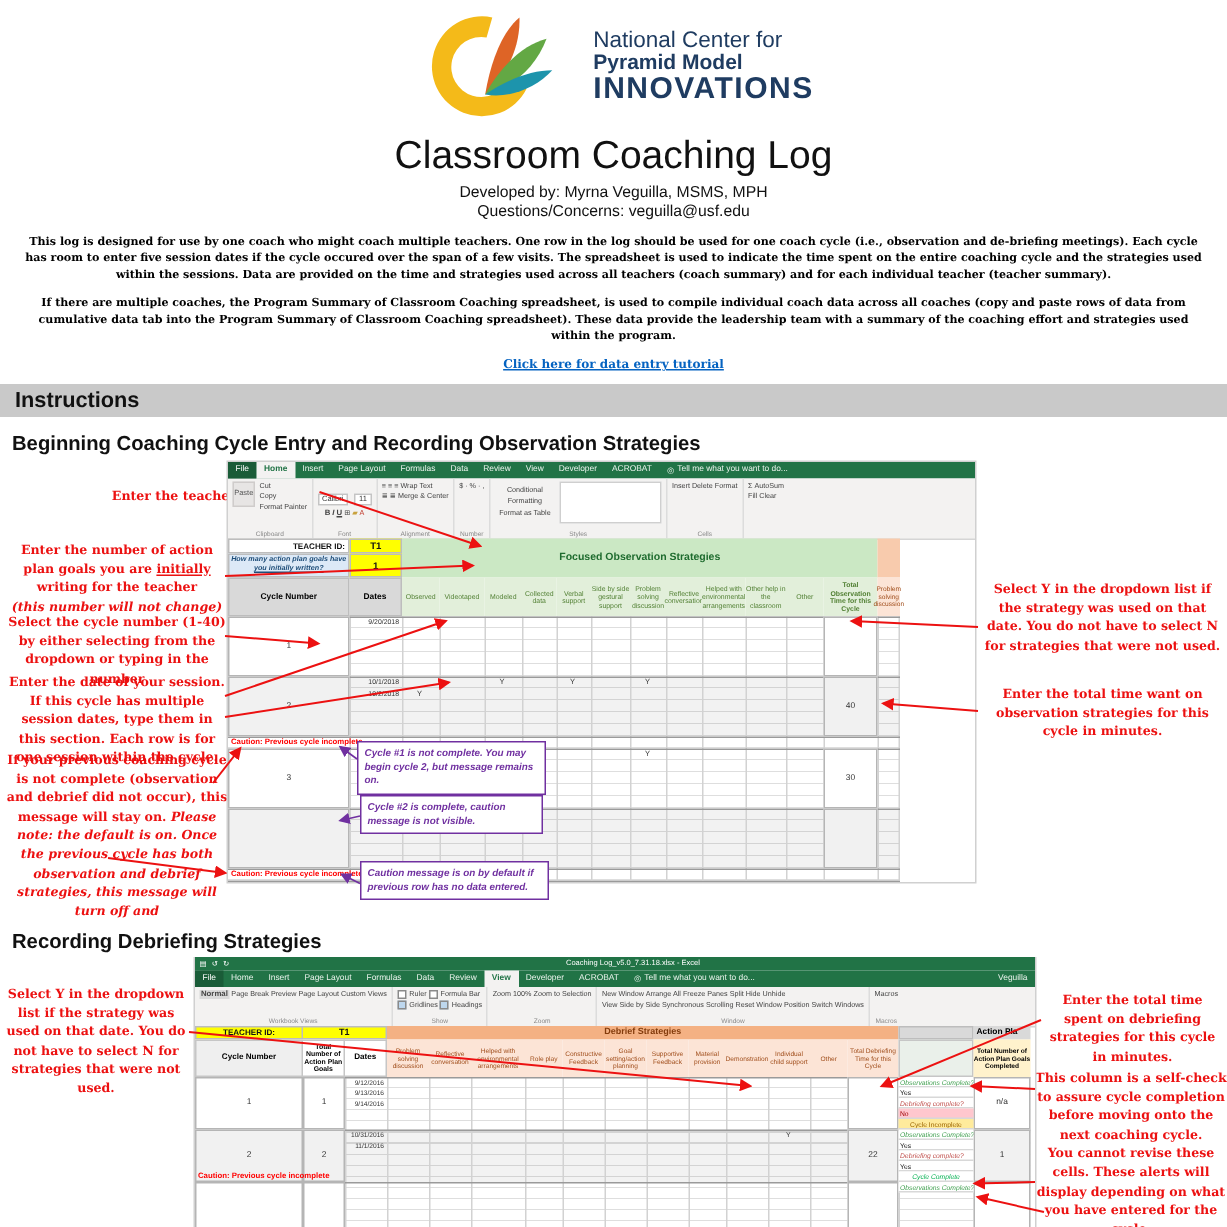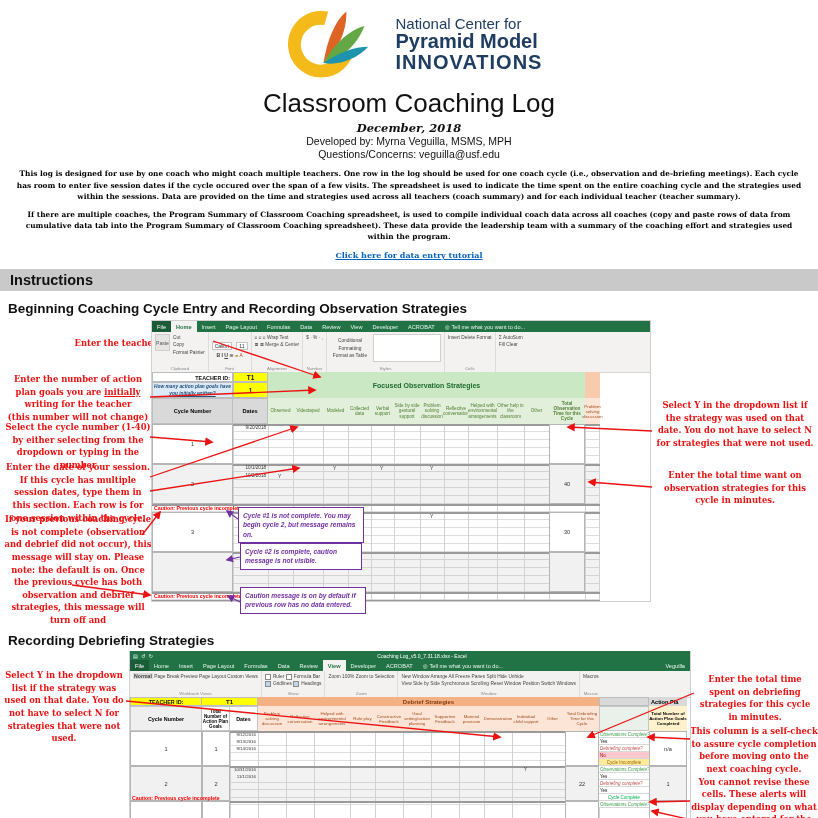--- a/index.html
+++ b/index.html
@@ -1,25 +1,25 @@
 <!DOCTYPE html>
 <html><head>
 <meta charset="utf-8">
 <style>
   html,body{margin:0;padding:0;background:#fff;}
   #page{position:relative;width:818px;height:818px;overflow:hidden;background:#fff;
         font-family:"Liberation Sans",sans-serif;color:#111;}
   .fancy{font-family:"DejaVu Serif",serif;font-weight:bold;}
   .u{text-decoration:underline;}
-  .it{margin-top:24px;}
+  .it{font-style:italic;margin-top:24px;}
   
   .logo-row{display:flex;justify-content:center;align-items:center;gap:8px;padding-top:4px;}
   .logo-text div{color:#1f3c61;line-height:1.02;}
   .lt1{font-size:15px;font-weight:400;}
-  .lt2{font-size:20px;font-weight:700;}
+  .lt2{font-size:14px;font-weight:700;}
   .lt3{font-size:20px;font-weight:700;letter-spacing:1px;}
   .title{text-align:center;font-size:26px;font-weight:400;margin:4px 0 3px;}
   .script{text-align:center;font-family:"DejaVu Serif",serif;font-weight:bold;font-style:italic;font-size:11.5px;line-height:1.15;}
   .devline{text-align:center;font-size:10.5px;line-height:1.25;}
   .intro{width:794px;margin:7px auto 0;text-align:center;font-size:7.4px;line-height:1.5;color:#000;}
   .tut{margin-top:8px;text-align:center;font-size:8px;color:#0563c1;text-decoration:underline;cursor:pointer;}
   .instr-bar{margin-top:9px;height:22px;background:#c9c9c9;font-weight:bold;font-size:14.5px;line-height:22px;padding-left:10px;}
   .sec-title{font-size:13.5px;font-weight:bold;margin:10px 0 0 8px;}
   
   .shotsec{position:relative;}
@@ -92,21 +92,20 @@
       <path d="M46,62 C58,40 74,27 89,23 C81,44 64,58 46,62 Z" fill="#63a844"></path>
       <path d="M46,62 C62,51 79,45 93,45 C81,58 62,65 46,62 Z" fill="#1d94ac"></path>
     </svg>
     <div class="logo-text">
       <div class="lt1">National Center for</div>
       <div class="lt2">Pyramid Model</div>
       <div class="lt3">INNOVATIONS</div>
     </div>
   </div>
   <div class="title">Classroom Coaching Log</div>
-  <div class="script">December, 2018</div>
   <div class="devline">Developed by: Myrna Veguilla, MSMS, MPH</div>
   <div class="devline">Questions/Concerns: veguilla@usf.edu</div>
 
   <p class="intro fancy">This log is designed for use by one coach who might coach multiple teachers. One row in the log should be used for one coach cycle (i.e., observation and de-briefing meetings). Each cycle has room to enter five session dates if the cycle occured over the span of a few visits. The spreadsheet is used to indicate the time spent on the entire coaching cycle and the strategies used within the sessions. Data are provided on the time and strategies used across all teachers (coach summary) and for each individual teacher (teacher summary).</p>
   <p class="intro fancy">If there are multiple coaches, the Program Summary of Classroom Coaching spreadsheet, is used to compile individual coach data across all coaches (copy and paste rows of data from cumulative data tab into the Program Summary of Classroom Coaching spreadsheet). These data provide the leadership team with a summary of the coaching effort and strategies used within the program.</p>
   <div class="tut fancy">Click here for data entry tutorial</div>
 
   <div class="instr-bar">Instructions</div>
   <div class="sec-title">Beginning Coaching Cycle Entry and Recording Observation Strategies</div>
 

